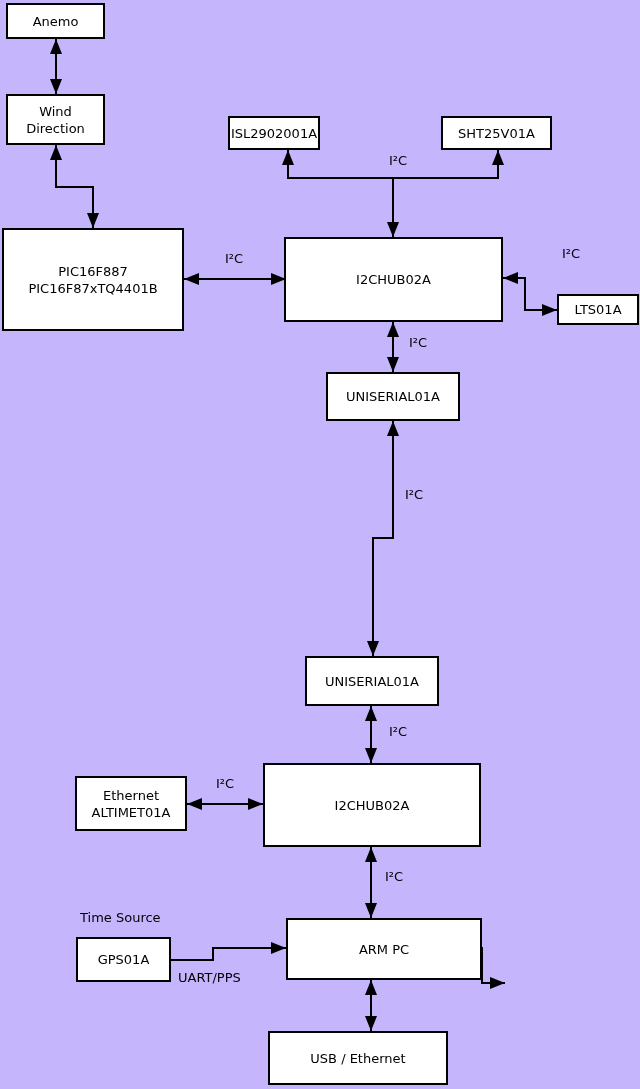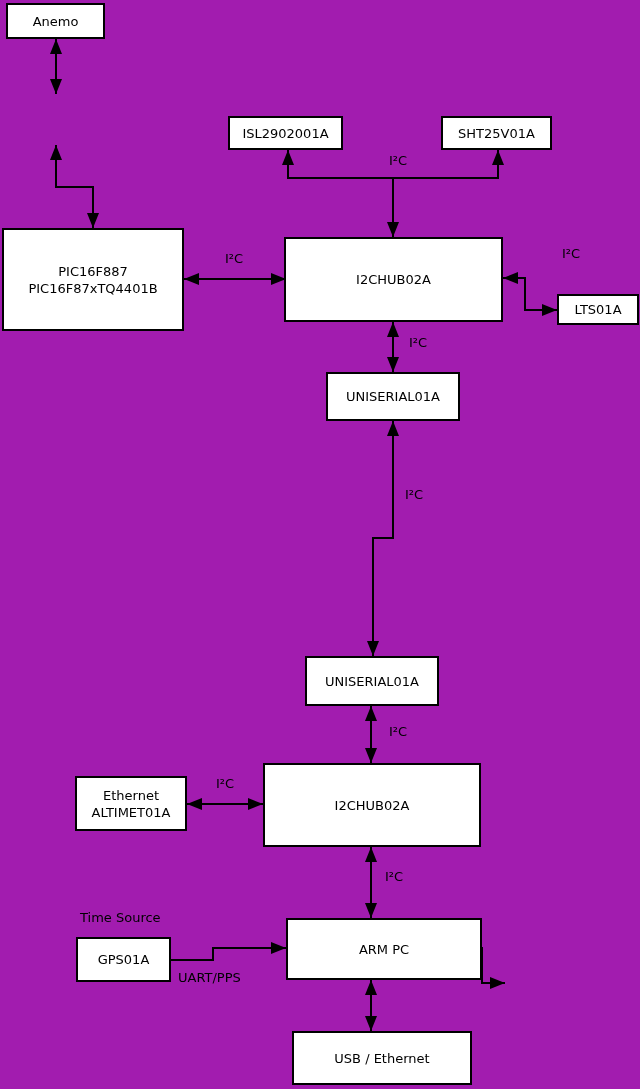--- a/index.html
+++ b/index.html
@@ -5,21 +5,21 @@
   html, body {
     margin: 0;
     padding: 0;
     background: #ffffff;
     font-family: "DejaVu Sans", "Liberation Sans", sans-serif;
   }
   .canvas {
     position: relative;
     width: 640px;
     height: 1089px;
-    background: #a21caf;
+    background: #c4b5fd;
     overflow: hidden;
   }
   .wires {
     position: absolute;
     left: 0;
     top: 0;
   }
   .node {
     position: absolute;
     box-sizing: border-box;
@@ -68,27 +68,31 @@
       <polyline points="162,960 213,960 213,948 286,948" marker-end="url(#arrow)"></polyline>
       <polyline points="458,948 482,948 482,983 505,983" marker-start="url(#arrow)" marker-end="url(#arrow)"></polyline>
       <polyline points="371,980 371,1031" marker-start="url(#arrow)" marker-end="url(#arrow)"></polyline>
     </g>
   </svg>
 
   <div class="node" style="left:6px;top:3px;width:99px;height:36px">
     <span>Anemo</span>
   </div>
 
+  <div class="node" style="left:6px;top:94px;width:99px;height:51px">
+    <span>Wind</span>
+    <span>Direction</span>
+  </div>
 
   <div class="node" style="left:2px;top:228px;width:182px;height:103px">
     <span>PIC16F887</span>
     <span>PIC16F87xTQ4401B</span>
   </div>
 
-  <div class="node" style="left:228px;top:116px;width:115px;height:34px">
+  <div class="node" style="left:228px;top:116px;width:92px;height:34px">
     <span>ISL2902001A</span>
   </div>
 
   <div class="node" style="left:441px;top:116px;width:111px;height:34px">
     <span>SHT25V01A</span>
   </div>
 
   <div class="node" style="left:284px;top:237px;width:219px;height:85px">
     <span>I2CHUB02A</span>
   </div>
@@ -116,21 +120,21 @@
 
   <div class="node" style="left:76px;top:937px;width:95px;height:45px">
     <span>GPS01A</span>
   </div>
 
   <div class="node" style="left:286px;top:918px;width:196px;height:62px">
     <span>ARM PC</span>
   </div>
 
 
-  <div class="node" style="left:292px;top:1031px;width:180px;height:54px">
+  <div class="node" style="left:268px;top:1031px;width:180px;height:54px">
     <span>USB / Ethernet</span>
   </div>
 
   <span class="elabel" style="left:389px;top:153px">I²C</span>
   <span class="elabel" style="left:225px;top:251px">I²C</span>
   <span class="elabel" style="left:562px;top:246px">I²C</span>
   <span class="elabel" style="left:409px;top:335px">I²C</span>
   <span class="elabel" style="left:405px;top:487px">I²C</span>
   <span class="elabel" style="left:389px;top:724px">I²C</span>
   <span class="elabel" style="left:216px;top:776px">I²C</span>

